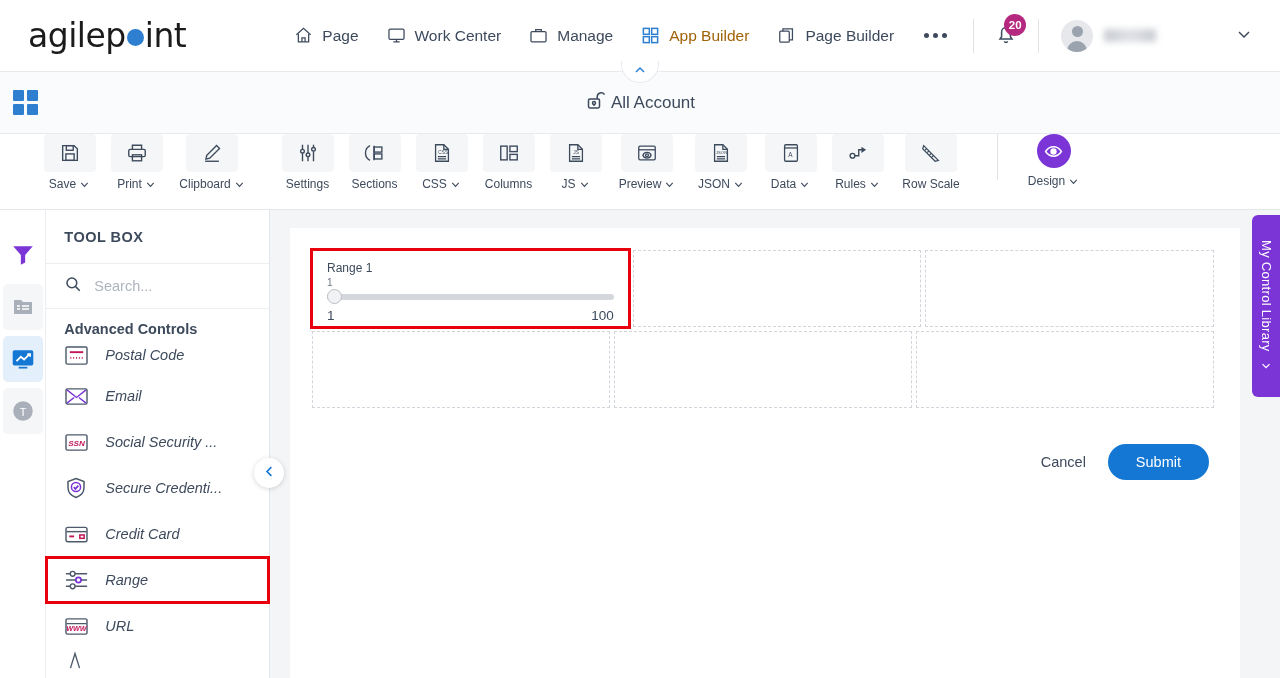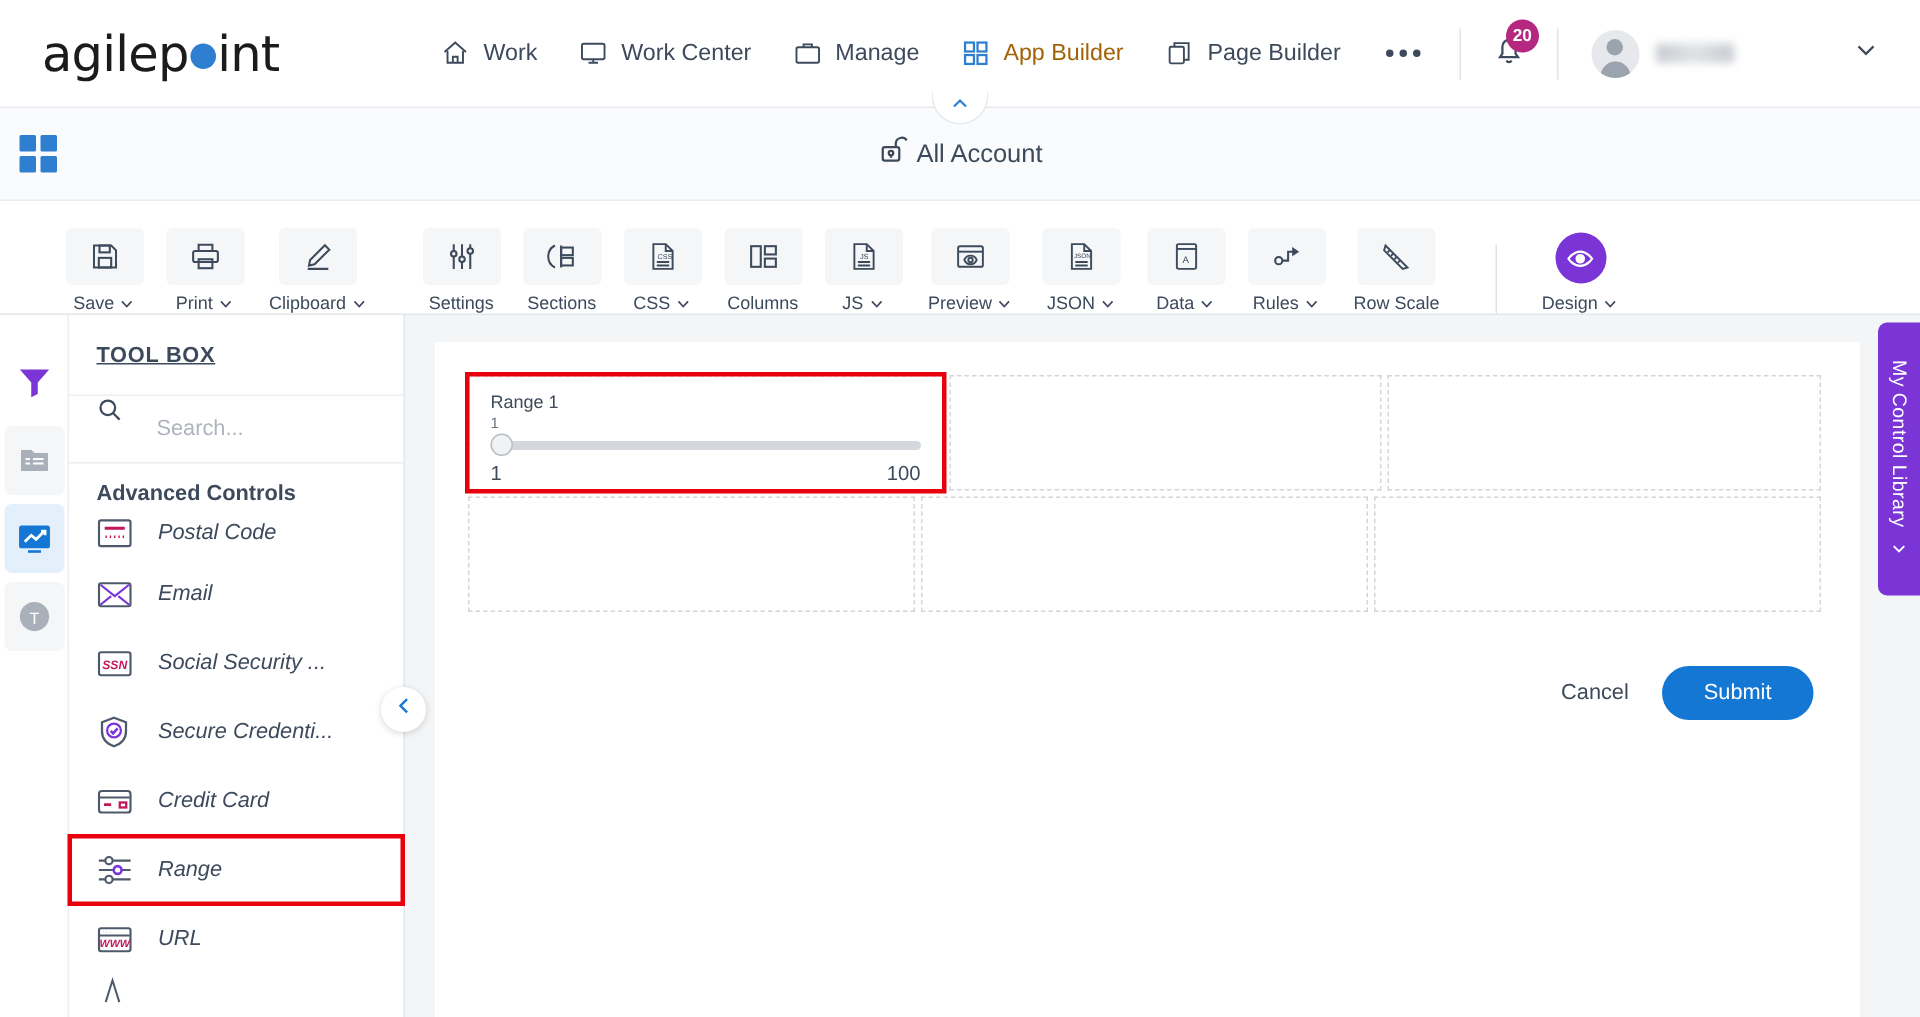--- a/index.html
+++ b/index.html
@@ -104,21 +104,21 @@
     border: 1px solid #e8eaee; border-top: none;
     display: flex; align-items: center; justify-content: center;
     cursor: pointer; z-index: 5;
   }
 
   
   .toolbar {
     height: 76px; width: 1280px;
     background: #ffffff;
     border-bottom: 1px solid #e3e6ea;
-    display: flex; align-items: flex-end;
+    display: flex; align-items: flex-start;
     padding-left: 36px;
     position: relative;
   }
   .tb-group { display: flex; align-items: center; }
   .tb-item {
     display: flex; flex-direction: column; align-items: center;
     width: 67px; cursor: pointer;
   }
   .tb-icon {
     width: 52px; height: 38px;
@@ -161,25 +161,24 @@
     width: 232px; background: #ffffff;
     border-right: 1px solid #e3e6ea;
     position: relative;
   }
   .toolbox-head {
     height: 54px; display: flex; align-items: center;
     padding-left: 18px;
     font-size: 14.5px; font-weight: bold; letter-spacing: 0.5px;
     color: #3d4a5c;
     border-bottom: 1px solid #eceef1;
-    text-decoration: underline;
   }
   .toolbox-search {
-    height: 45px; display: flex; 
-    gap: 22px; padding-left: 18px;
+    height: 45px; display: flex; align-items: center;
+    gap: 12px; padding-left: 18px;
     border-bottom: 1px solid #eceef1;
   }
   .toolbox-search input {
     border: none; outline: none;
     font-size: 14.5px; color: #3d4a5c;
     font-family: "Liberation Sans", sans-serif;
     width: 150px; background: transparent;
   }
   .toolbox-search input::placeholder { color: #aeb4bd; }
   .tb-section-title {
@@ -283,21 +282,21 @@
 
   <div class="nav-items">
     <div class="nav-item">
       <span>
         <svg width="19" height="19" viewBox="0 0 24 24" fill="none" stroke="#3d4a5c" stroke-width="1.6">
             <path d="M3 11 12 3l9 8"></path>
             <path d="M5.5 10v10h13V10"></path>
             <path d="M10 20v-5h4v5"></path>
           </svg>
       </span>
-      <span>Work</span>
+      <span>Page</span>
     </div>
     <div class="nav-item">
       <span>
         <svg width="19" height="19" viewBox="0 0 24 24" fill="none" stroke="#3d4a5c" stroke-width="1.6">
             <rect x="2.5" y="4" width="19" height="13" rx="1.5"></rect>
             <path d="M12 17v3M8 20h8"></path>
           </svg>
       </span>
       <span>Work Center</span>
     </div>

